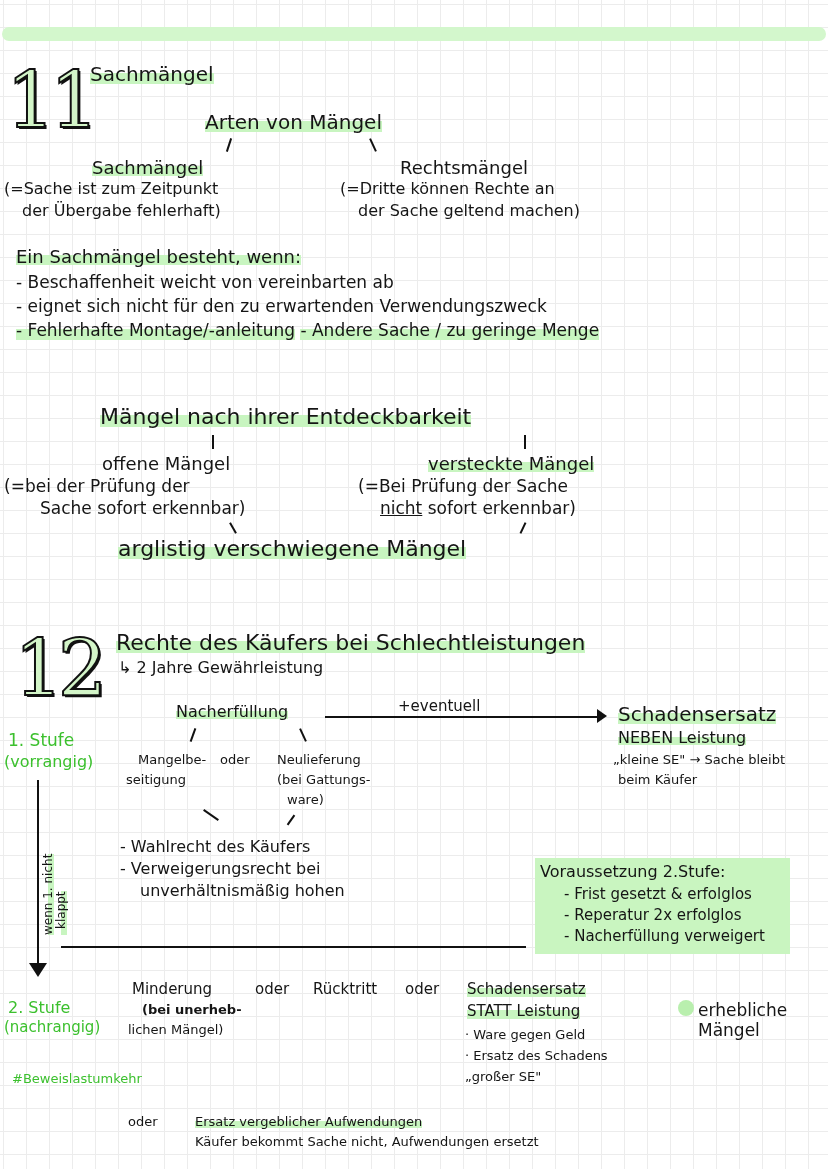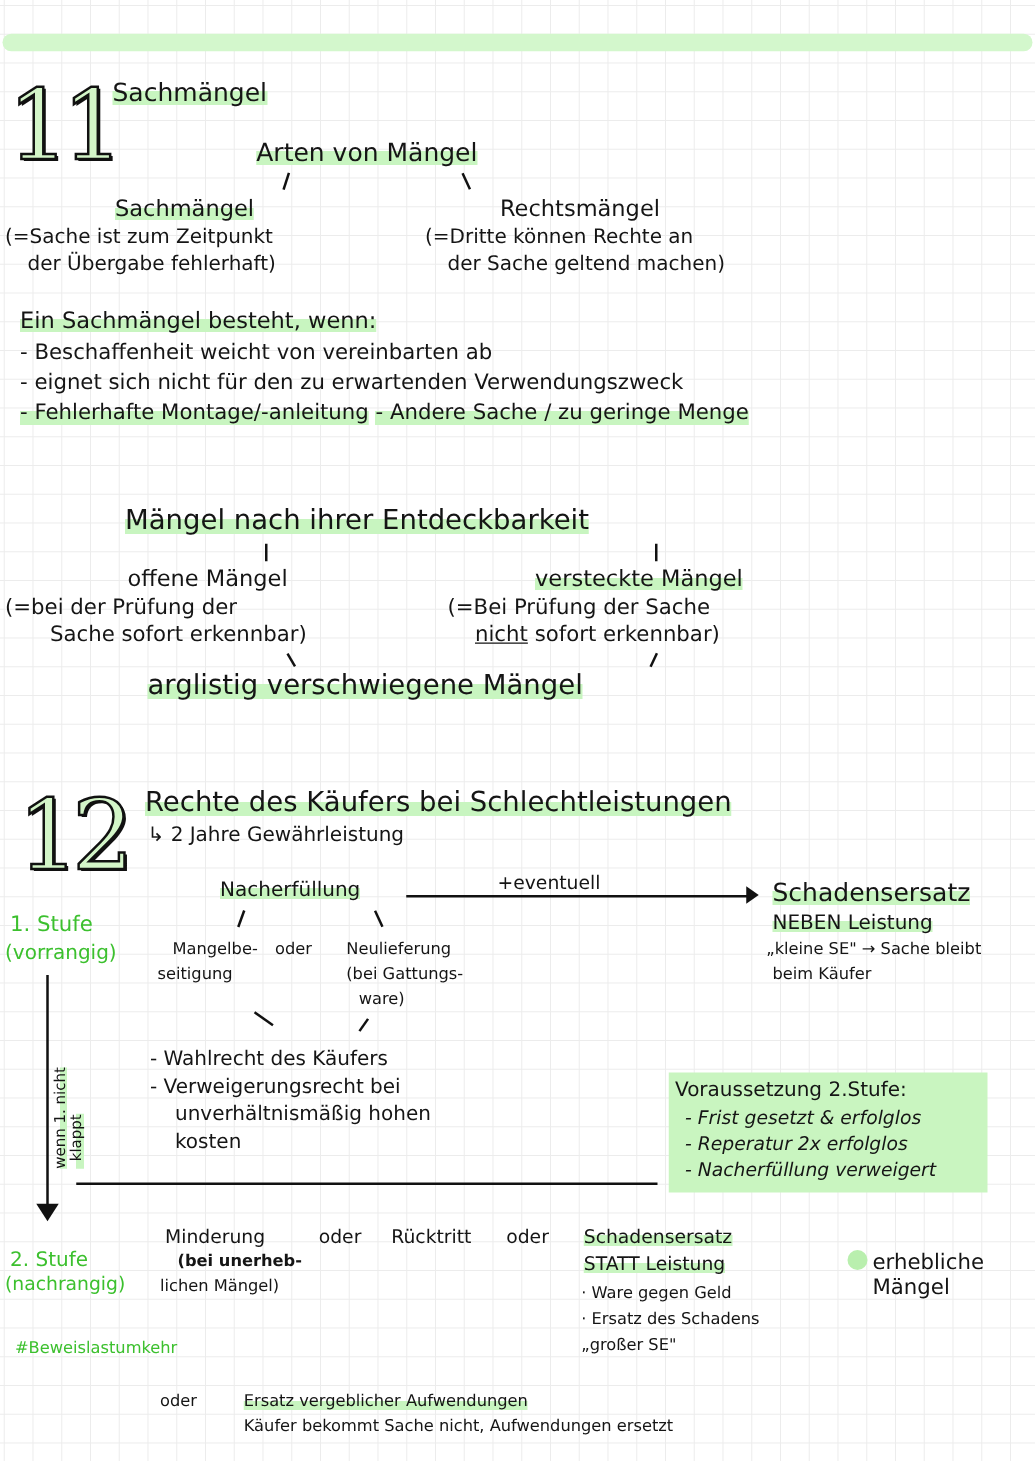--- a/index.html
+++ b/index.html
@@ -109,35 +109,34 @@
 <div class="abs t13" style="left:277px;top:772px;">(bei Gattungs-</div>
 <div class="abs t13" style="left:287px;top:792px;">ware)</div>
 
 <div class="line" style="left:210px;top:806px;width:2px;height:18px;transform:rotate(-55deg);"></div>
 <div class="line" style="left:290px;top:814px;width:2px;height:12px;transform:rotate(35deg);"></div>
 
 <div class="abs t16" style="left:120px;top:836px;line-height:22px;">
   <div>- Wahlrecht des Käufers</div>
   <div>- Verweigerungsrecht bei</div>
   <div style="padding-left:20px">unverhältnismäßig hohen</div>
-  <div style="padding-left:20px">kosten</div>
 </div>
 
 <div class="line" style="left:37px;top:780px;width:2px;height:185px;"></div>
 <div class="abs" style="left:29px;top:963px;width:0;height:0;border-left:9px solid transparent;border-right:9px solid transparent;border-top:14px solid #111;"></div>
 <div class="vert" style="left:42px;top:935px;">
   <div class="hl" style="display:inline-block">wenn 1. nicht</div><br>
   <div class="hl" style="display:inline-block;padding-left:6px">klappt</div>
 </div>
 
 <div class="line" style="left:61px;top:946px;width:465px;height:2px;"></div>
 
 <div class="note-box"></div>
 <div class="abs t16" style="left:540px;top:862px;">Voraussetzung 2.Stufe:</div>
-<div class="abs t15" style="left:548px;top:884px;line-height:21px;font-style:italic;">
+<div class="abs t15" style="left:564px;top:884px;line-height:21px;">
   <div>- Frist gesetzt &amp; erfolglos</div>
   <div>- Reperatur 2x erfolglos</div>
   <div>- Nacherfüllung verweigert</div>
 </div>
 
 <div class="abs t16 green" style="left:8px;top:998px;">2. Stufe</div>
 <div class="abs t15 green" style="left:4px;top:1018px;">(nachrangig)</div>
 
 <div class="abs t15" style="left:132px;top:980px;">Minderung</div>
 <div class="abs t15" style="left:255px;top:980px;">oder</div>

